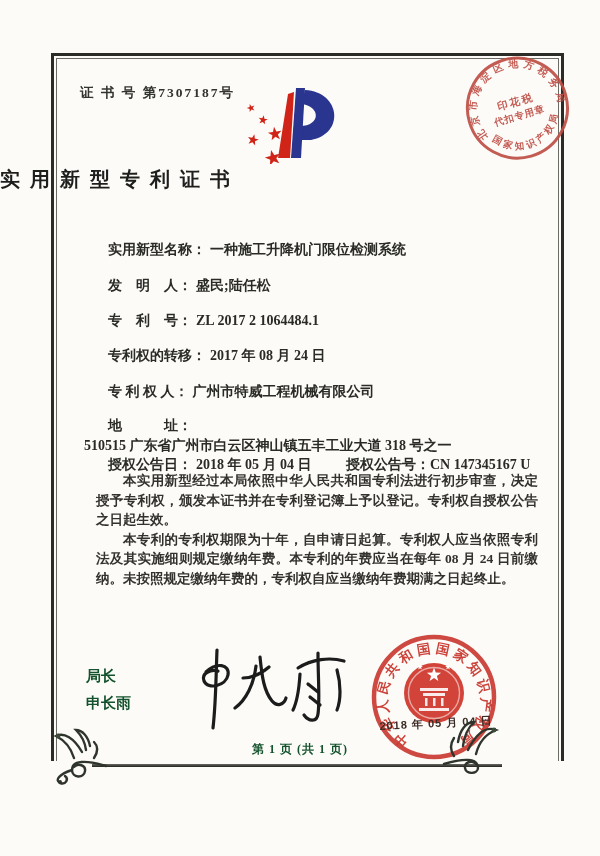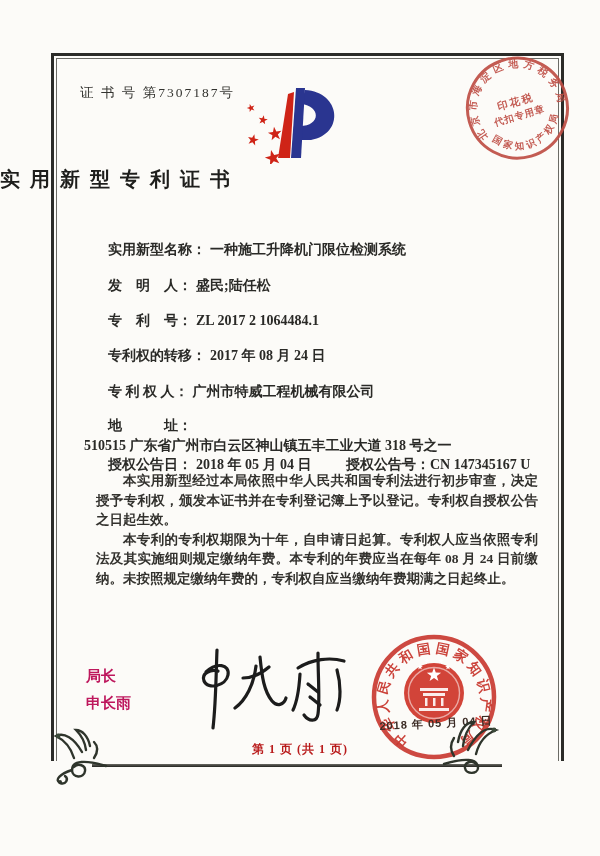--- a/index.html
+++ b/index.html
@@ -14,50 +14,50 @@
   .frame{
     position:absolute;left:51px;top:53px;width:507px;height:705px;
     border-top:3px solid #2b2b28;border-left:3px solid #2b2b28;border-right:3px solid #2b2b28;
   }
   .frame-inner{
     position:absolute;left:2px;top:2px;right:2px;bottom:0;
     border-top:1px solid #6b6b66;border-left:1px solid #6b6b66;border-right:1px solid #6b6b66;
   }
   .cert-no{
     position:absolute;left:80px;top:84px;
-    font-size:13.5px;font-weight:normal;letter-spacing:2px;color:#33332f;
+    font-size:13.5px;font-weight:bold;letter-spacing:2px;color:#33332f;
   }
   .logo{position:absolute;left:229px;top:82px;width:142px;height:82px;}
   .title{
     position:absolute;left:0;top:166px;width:600px;text-align:left;
     font-size:20px;font-weight:bold;letter-spacing:10px;color:#1e1e1c;
   }
   .frow{position:absolute;left:80px;width:460px;font-size:14px;font-weight:bold;color:#2a2a27;line-height:20px;}
   .frow .lbl{display:inline-block;vertical-align:top;margin-left:28px;}
   .frow .val{display:inline-block;vertical-align:top;margin-left:4px;}
   .frow.addr .val{width:368px;}
   .grant-no-pair{position:absolute;left:266px;top:0;white-space:nowrap;}
   .body-text{
     position:absolute;left:96px;top:471px;width:442px;
     font-size:13.5px;line-height:19.5px;font-weight:bold;color:#33322e;
     text-align:justify;
   }
   .body-text p{margin:0;text-indent:2em;}
   .signer{position:absolute;left:86px;top:662px;font-family:"Liberation Sans","DejaVu Sans",sans-serif;
-    font-size:15px;font-weight:bold;color:#be185d;line-height:27px;}
+    font-size:15px;font-weight:bold;color:#14532d;line-height:27px;}
   .signature{position:absolute;left:158px;top:642px;}
   .office-seal{position:absolute;left:358px;top:625px;}
   .seal-date{
     position:absolute;left:362px;top:716px;width:148px;text-align:center;
     font-size:11px;font-weight:bold;color:#3c2c26;letter-spacing:1px;transform:rotate(-3deg);
     font-family:"Liberation Sans","DejaVu Sans",sans-serif;
   }
   .page-no{
     position:absolute;left:0;top:741px;width:600px;text-align:center;
-    font-size:12px;font-weight:bold;color:#b91c1c;letter-spacing:1px;
+    font-size:12px;font-weight:bold;color:#14532d;letter-spacing:1px;
   }
   .bottom-rule{
     position:absolute;left:92px;top:764px;width:410px;height:3px;
     background:linear-gradient(#6a6a64,#23231f);
   }
   .ornament{position:absolute;width:72px;height:64px;}
   .ornament.left{left:38px;top:722px;}
   .ornament.right{left:440px;top:712px;transform:scaleX(-1);}
   .tax-stamp{position:absolute;left:458px;top:48px;transform:rotate(-16deg);opacity:.92;}
   .scan-bar{position:absolute;left:0;top:804px;width:600px;height:52px;}

